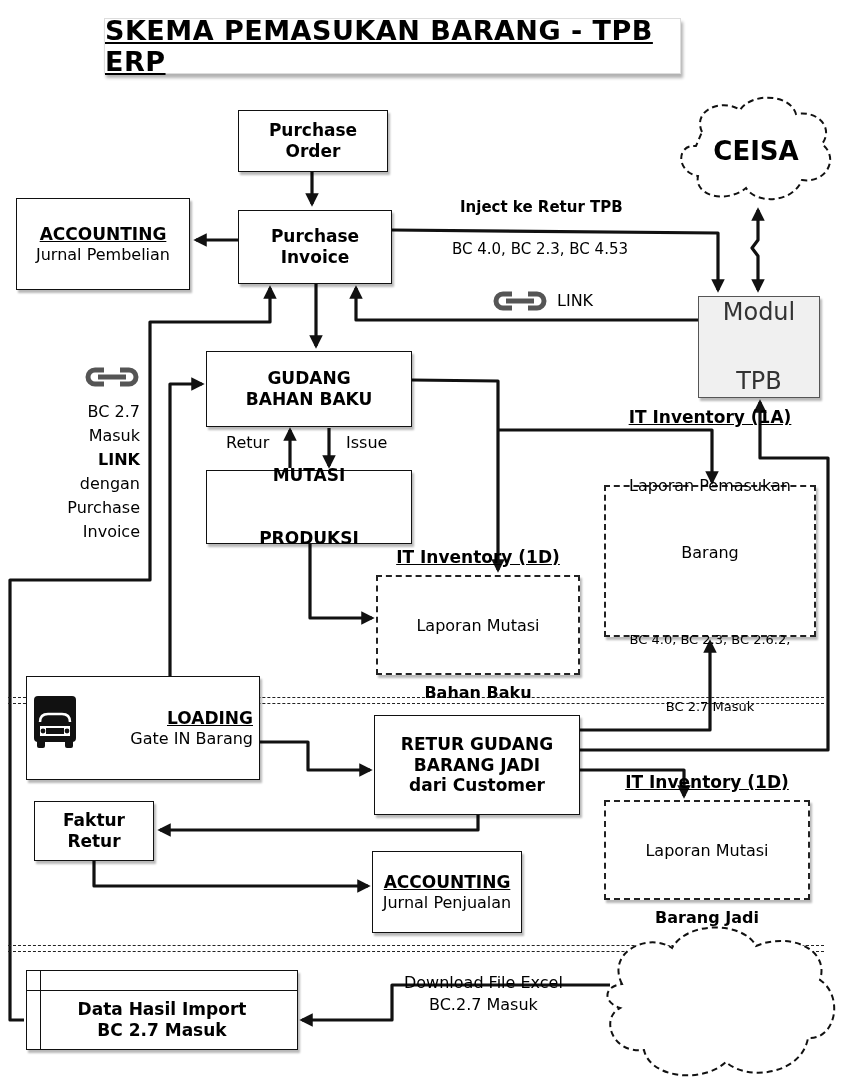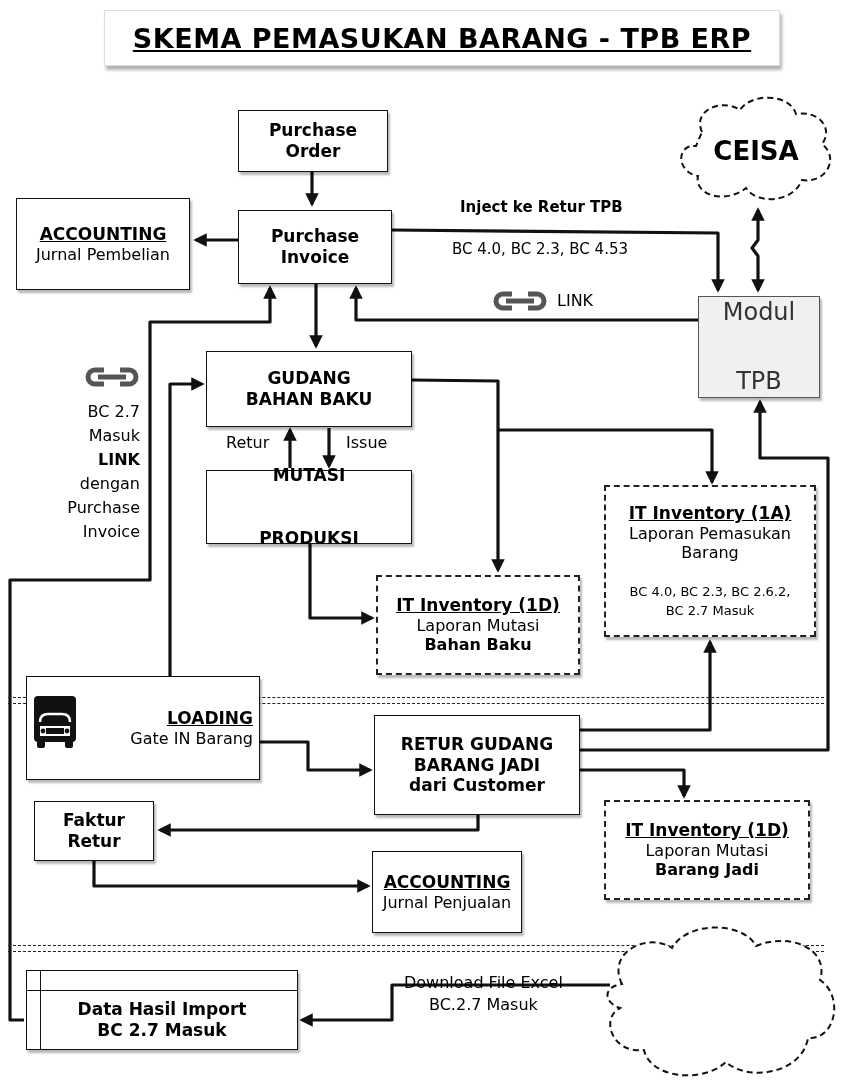--- a/index.html
+++ b/index.html
@@ -3,31 +3,31 @@
 <meta charset="utf-8">
 <style>
   html, body { margin: 0; padding: 0; background: #ffffff; }
   body { width: 842px; height: 1085px; position: relative; overflow: hidden;
          font-family: "DejaVu Sans", sans-serif; color: #000; }
   #wires { position: absolute; left: 0; top: 0; width: 842px; height: 1085px; z-index: 1; }
   .node { position: absolute; box-sizing: border-box; background: #fff;
           border: 1.6px solid #111; box-shadow: 2px 3px 2px rgba(0,0,0,0.28);
           display: flex; flex-direction: column; align-items: center; justify-content: center;
           text-align: center; z-index: 2; line-height: 1.22; }
-  .node.dashed { border: 2px dashed #222; }
+  .node.dashed { border: 2px dashed #222; gap: 48px; }
   .node.gray { background: #f0f0f0; border-color: #555; gap: 40px; }
   .b { font-weight: bold; }
   .u { text-decoration: underline; }
   .t { display: block; }
   .f17 { font-size: 17px; }
   .f16 { font-size: 16px; }
   .f15 { font-size: 15px; }
   .f13 { font-size: 13px; }
   .lbl { position: absolute; z-index: 3; white-space: nowrap; }
-  #title-box { position: absolute; left: 104px; top: 10px; width: 676px; height: 56px;
+  #title-box { position: absolute; left: 104px; top: 18px; width: 577px; height: 56px;
                box-sizing: border-box; border: 1px solid #ddd; box-shadow: 2px 4px 3px rgba(0,0,0,0.3);
                background: #fff; display: flex; align-items: center; justify-content: center; z-index: 2; }
   #title { font-size: 27px; font-weight: bold; text-decoration: underline; letter-spacing: 0.5px; }
   .cloud { position: absolute; z-index: 2; }
   .cloud-text { position: absolute; z-index: 3; font-weight: bold; text-align: center; }
   .link-icon { position: absolute; z-index: 3; }
   #truck { position: absolute; z-index: 3; }
   .stripe { position: absolute; left: 8px; width: 816px; height: 5px; z-index: 1;
             border-top: 1.5px dashed #222; border-bottom: 1.5px dashed #222; }
 </style>

